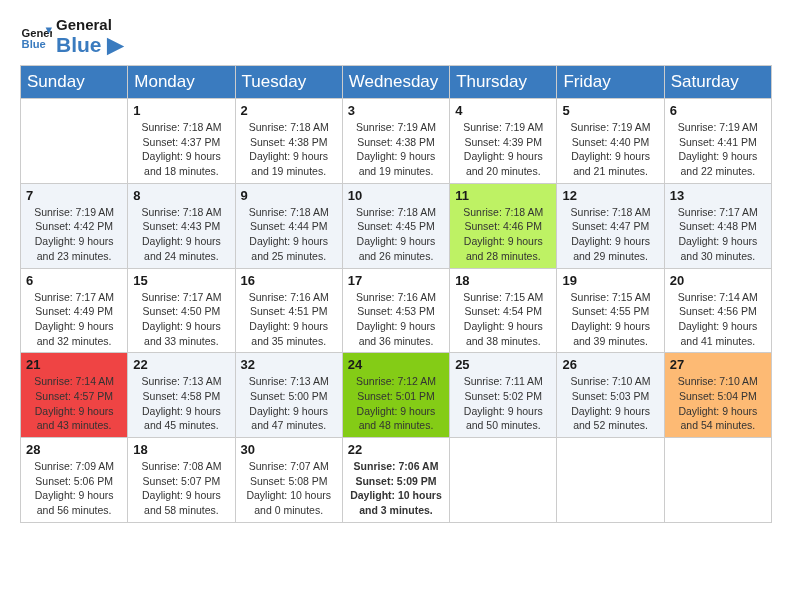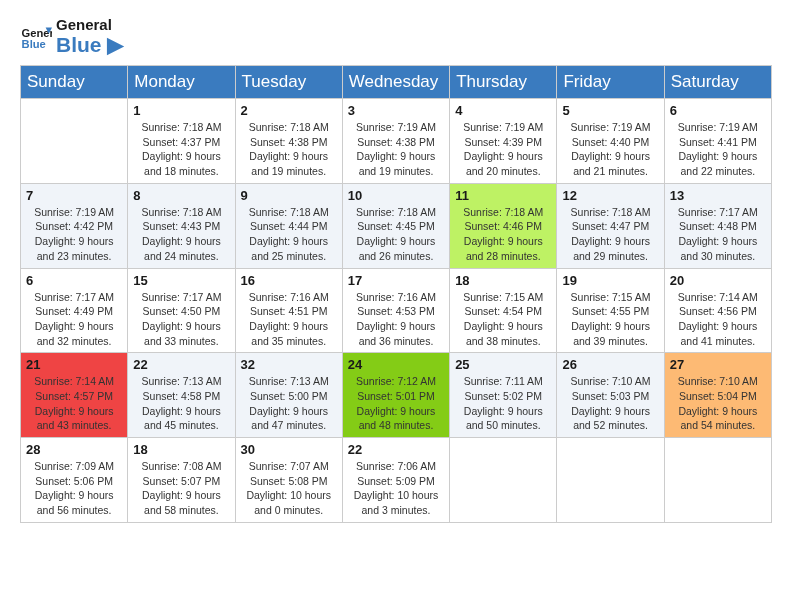--- a/index.html
+++ b/index.html
@@ -329,21 +329,21 @@
         </td>
         <td>
           <span class="day-number">30</span>
           <div class="day-info" style="white-space: pre-line;">Sunrise: 7:07 AM
 Sunset: 5:08 PM
 Daylight: 10 hours
 and 0 minutes.</div>
         </td>
         <td>
           <span class="day-number">22</span>
-          <div class="day-info" style="white-space: pre-line;">Sunrise: 7:06 AM
+          <div class="day-info" style="white-space: pre-line; font-weight: bold;">Sunrise: 7:06 AM
 Sunset: 5:09 PM
 Daylight: 10 hours
 and 3 minutes.</div>
         </td>
         <td class="empty-cell"></td>
         <td class="empty-cell"></td>
         <td class="empty-cell"></td>
       </tr>
     </tbody>
 </table>

